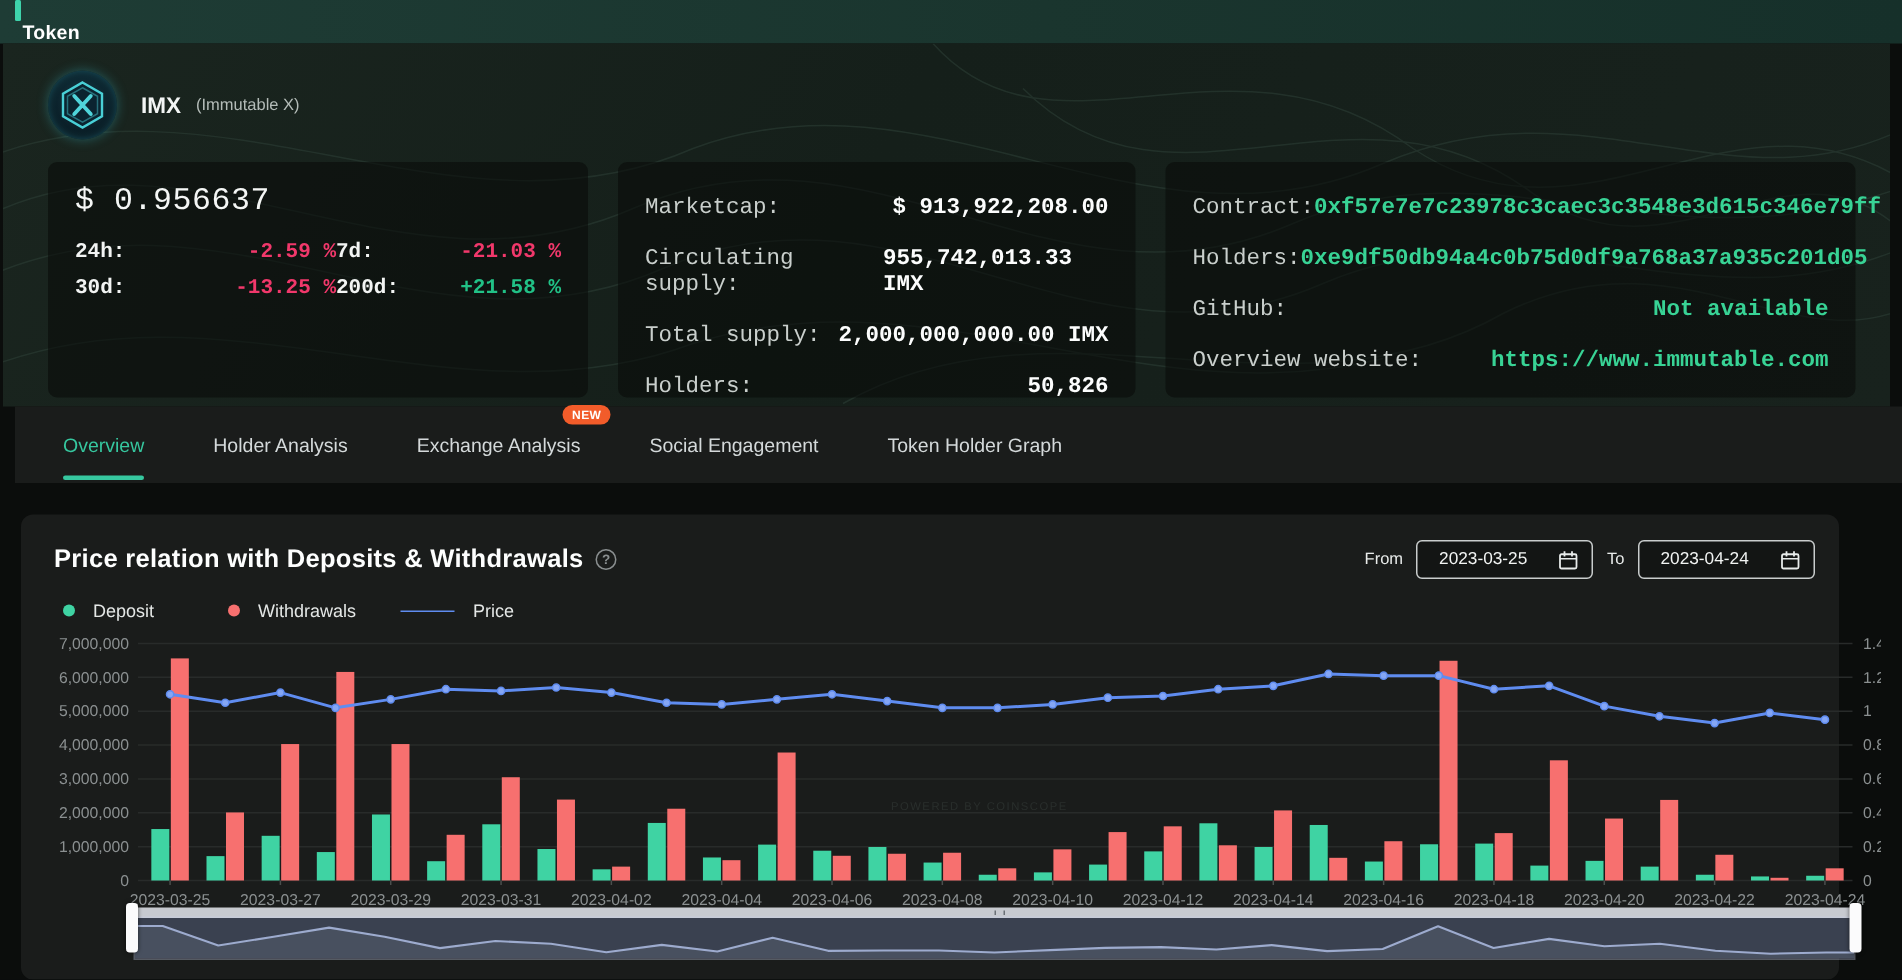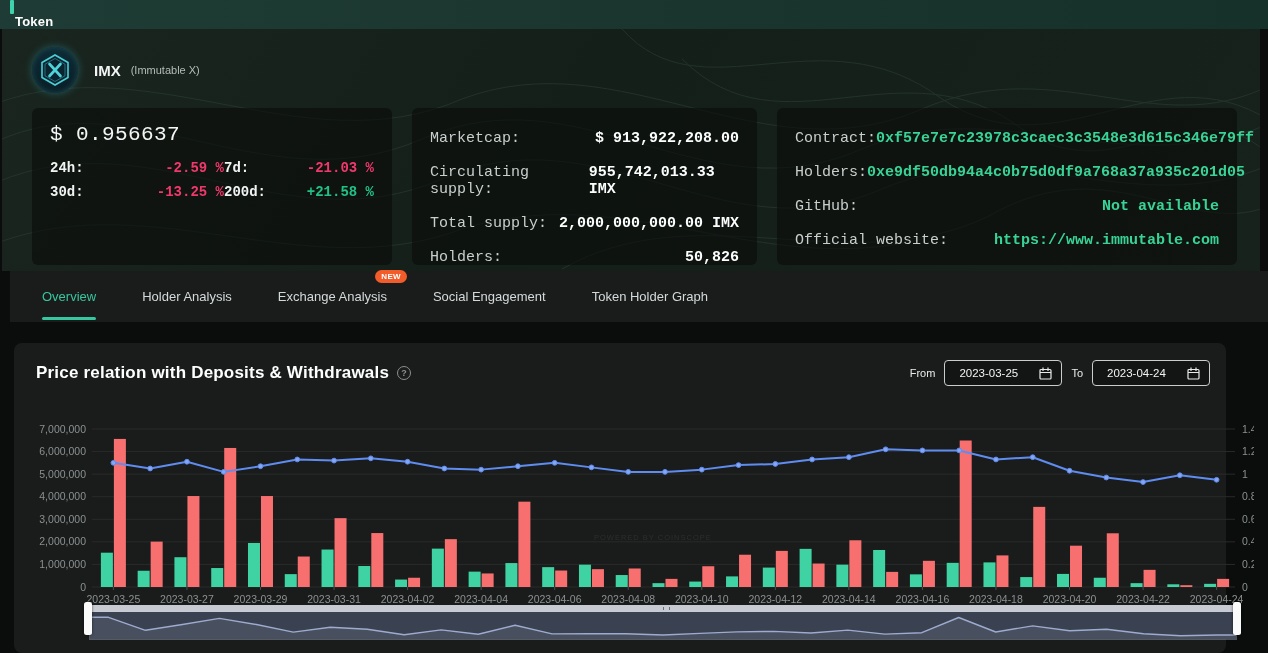--- a/index.html
+++ b/index.html
@@ -169,21 +169,21 @@
           </div>
           <div class="info-row">
             <span class="lbl">Holders:</span>
             <span class="val">0xe9df50db94a4c0b75d0df9a768a37a935c201d05</span>
           </div>
           <div class="info-row">
             <span class="lbl">GitHub:</span>
             <span class="val">Not available</span>
           </div>
           <div class="info-row">
-            <span class="lbl">Official website:</span>
+            <span class="lbl">Overview website:</span>
             <span class="val">https://www.immutable.com</span>
           </div>
         </div>
     </div>
   </div>
 </div>
 
 <div class="tabs" id="tabs">
     <div class="tab active"><span>Overview</span></div>
     <div class="tab"><span>Holder Analysis</span></div>
@@ -214,20 +214,34 @@
       <span class="dval">2023-04-24</span>
       <svg width="13" height="13" viewBox="0 0 13 13">
         <rect x="1" y="2.5" width="11" height="9.5" rx="1" fill="none" stroke="#e8ebea" stroke-width="1.2"></rect>
         <line x1="4" y1="0.5" x2="4" y2="4" stroke="#e8ebea" stroke-width="1.2"></line>
         <line x1="9" y1="0.5" x2="9" y2="4" stroke="#e8ebea" stroke-width="1.2"></line>
         <line x1="1" y1="5.5" x2="12" y2="5.5" stroke="#e8ebea" stroke-width="1"></line>
       </svg>
     </div>
   </div>
 
+  <div class="legend" id="legend">
+      <div class="legend-item">
+        <span class="dot" style="background: rgb(63, 211, 163);"></span>
+        <span class="ltext">Deposit</span>
+      </div>
+      <div class="legend-item">
+        <span class="dot" style="background: rgb(247, 112, 111);"></span>
+        <span class="ltext">Withdrawals</span>
+      </div>
+      <div class="legend-item">
+        <span class="lineSwatch" style="border-top-color: rgb(95, 140, 240);"></span>
+        <span class="ltext">Price</span>
+      </div>
+    </div>
 
   <div class="watermark">
     <div class="wm-sub">POWERED BY COINSCOPE</div>
   </div>
 
   <svg id="chart-svg" width="1240" height="192">
       <line x1="78" x2="1221" y1="12" y2="12" stroke="#282b2a" stroke-width="1"></line>
       <text x="72" y="15.5" text-anchor="end" font-size="10.5" fill="#8b9091">7,000,000</text>
       <text x="1228" y="15.5" text-anchor="start" font-size="10.5" fill="#8b9091">1.4</text>
       <line x1="78" x2="1221" y1="34.57142857142857" y2="34.57142857142857" stroke="#282b2a" stroke-width="1"></line>

